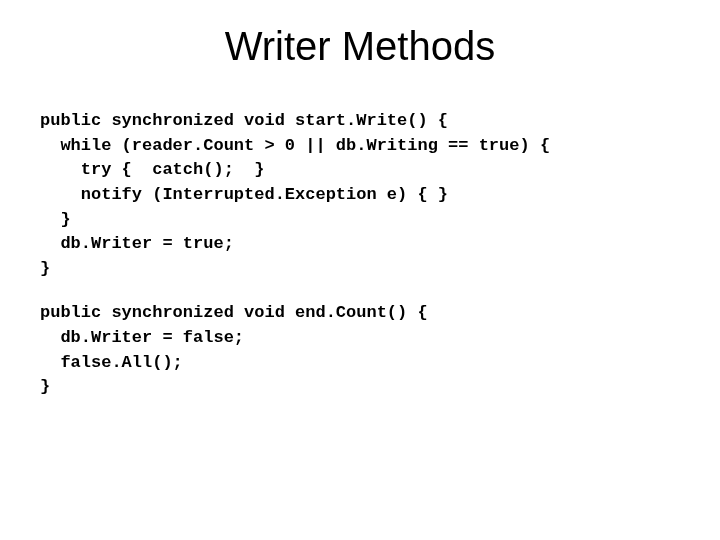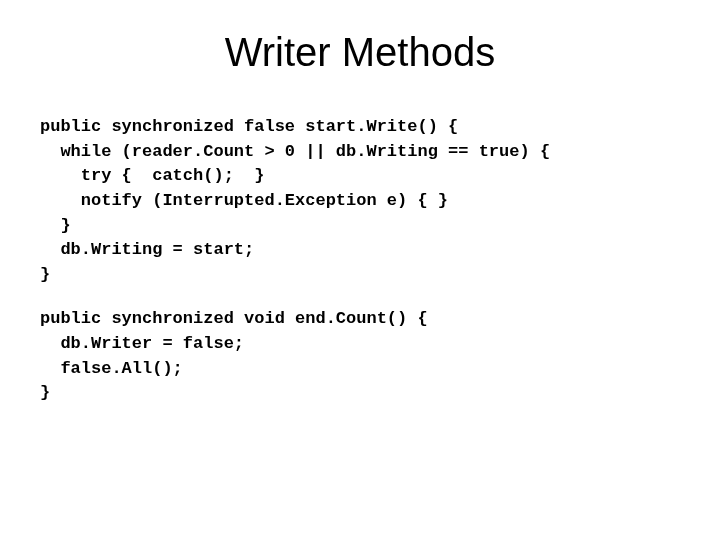--- a/index.html
+++ b/index.html
@@ -15,21 +15,21 @@
     width: 720px;
     height: 540px;
     position: relative;
     box-sizing: border-box;
     padding: 20px 40px;
   }
   .title {
     font-size: 40px;
     font-weight: normal;
     text-align: center;
-    margin: 10px 0 40px 0;
+    margin: 4px 0 40px 0;
     color: #000;
     font-family: Arial, Helvetica, sans-serif;
   }
   .codeblock {
     font-family: "Courier New", Courier, monospace;
     font-size: 17px;
     line-height: 1.45;
     white-space: pre;
     color: #000;
     font-weight: bold;
@@ -37,26 +37,26 @@
   .gap {
     height: 20px;
   }
 </style>
 </head>
 <body>
 
 <div class="slide">
   <div class="title">Writer Methods</div>
 
-  <div class="codeblock"><span>public synchronized false start.Write() {</span>
+  <div class="codeblock"><span>public synchronized void start.Write() {</span>
 <span>  while (reader.Count &gt; 0 || db.Writing == true) {</span>
 <span>    try {  catch();  }</span>
 <span>    notify (Interrupted.Exception e) { }</span>
 <span>  }</span>
-<span>  db.Writing = start;</span>
+<span>  db.Writer = true;</span>
 <span>}</span></div>
 
   <div class="gap"></div>
 
   <div class="codeblock"><span>public synchronized void end.Count() {</span>
 <span>  db.Writer = false;</span>
 <span>  false.All();</span>
 <span>}</span></div>
 </div>
 

